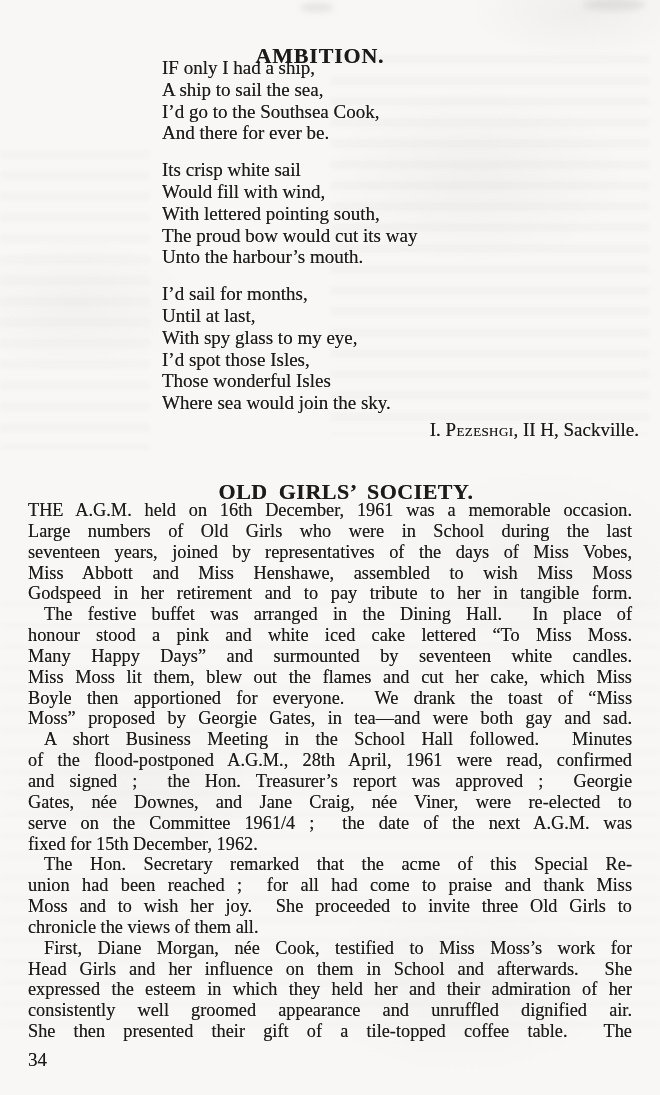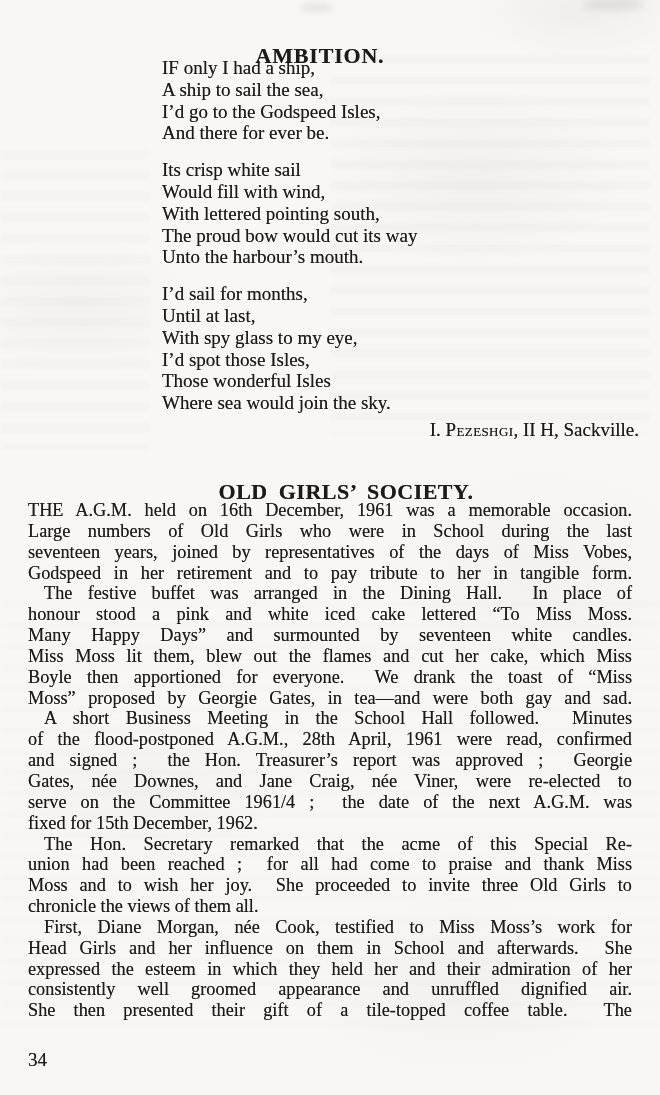--- a/index.html
+++ b/index.html
@@ -68,21 +68,21 @@
   <div class="ghost g3"></div>
   <div class="smudge s1"></div>
   <div class="smudge s2"></div>
 
   <h1 class="poem-title">AMBITION.</h1>
 
   <div class="poem">
       <div class="stanza">
         <div class="pline">IF only I had a ship,</div>
         <div class="pline">A ship to sail the sea,</div>
-        <div class="pline">I’d go to the Godspeed Isles,</div>
+        <div class="pline">I’d go to the Southsea Cook,</div>
         <div class="pline">And there for ever be.</div>
       </div>
       <div class="stanza">
         <div class="pline">Its crisp white sail</div>
         <div class="pline">Would fill with wind,</div>
         <div class="pline">With lettered pointing south,</div>
         <div class="pline">The proud bow would cut its way</div>
         <div class="pline">Unto the harbour’s mouth.</div>
       </div>
       <div class="stanza">
@@ -97,20 +97,21 @@
 
   <div class="attribution"><span>I. </span><span class="sc">Pezeshgi</span><span>, II H, Sackville.</span></div>
 
   <h2 class="article-title">OLD GIRLS’ SOCIETY.</h2>
 
   <div class="article">
       <div class="para">
         <div class="aline just">THE A.G.M. held on 16th December, 1961 was a memorable occasion.</div>
         <div class="aline just">Large numbers of Old Girls who were in School during the last</div>
         <div class="aline just">seventeen years, joined by representatives of the days of Miss Vobes,</div>
+        <div class="aline just">Miss Abbott and Miss Henshawe, assembled to wish Miss Moss</div>
         <div class="aline just">Godspeed in her retirement and to pay tribute to her in tangible form.</div>
       </div>
       <div class="para">
         <div class="aline just ind">The festive buffet was arranged in the Dining Hall.&nbsp; In place of</div>
         <div class="aline just">honour stood a pink and white iced cake lettered “To Miss Moss.</div>
         <div class="aline just">Many Happy Days” and surmounted by seventeen white candles.</div>
         <div class="aline just">Miss Moss lit them, blew out the flames and cut her cake, which Miss</div>
         <div class="aline just">Boyle then apportioned for everyone.&nbsp; We drank the toast of “Miss</div>
         <div class="aline just">Moss” proposed by Georgie Gates, in tea—and were both gay and sad.</div>
       </div>

